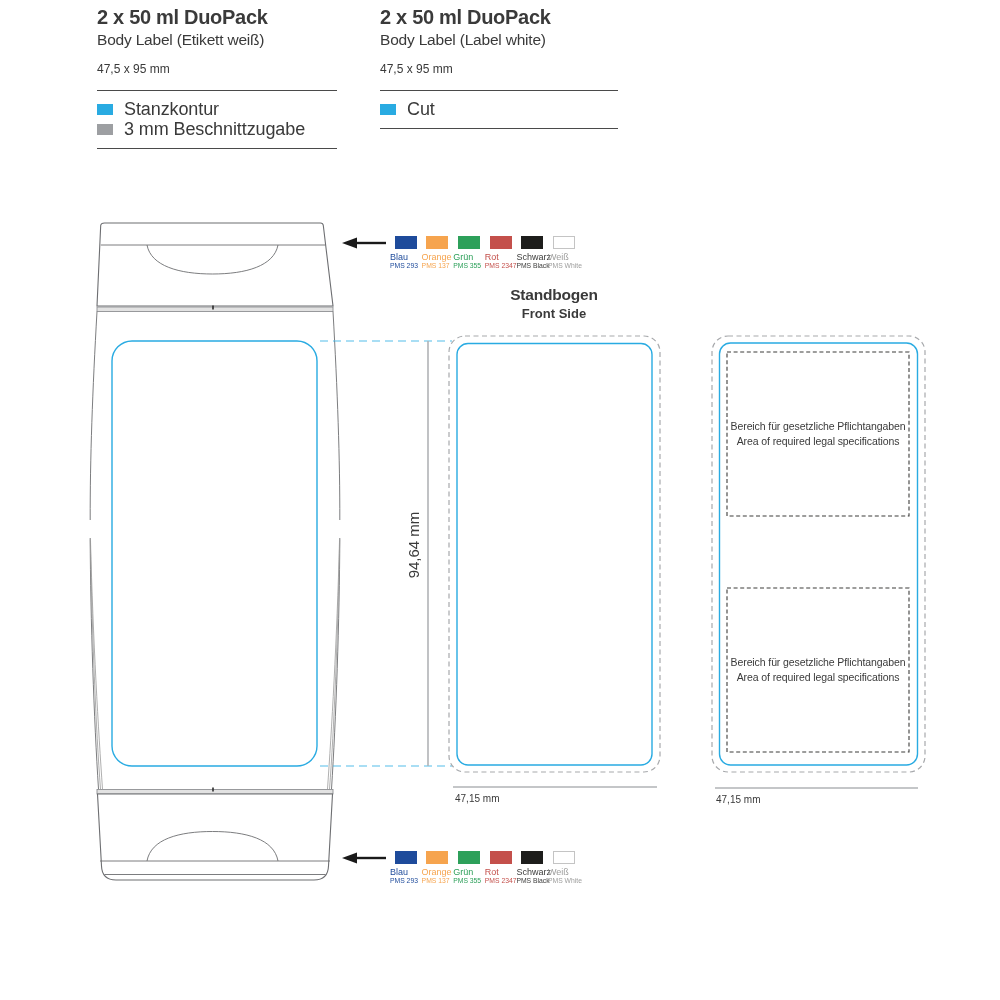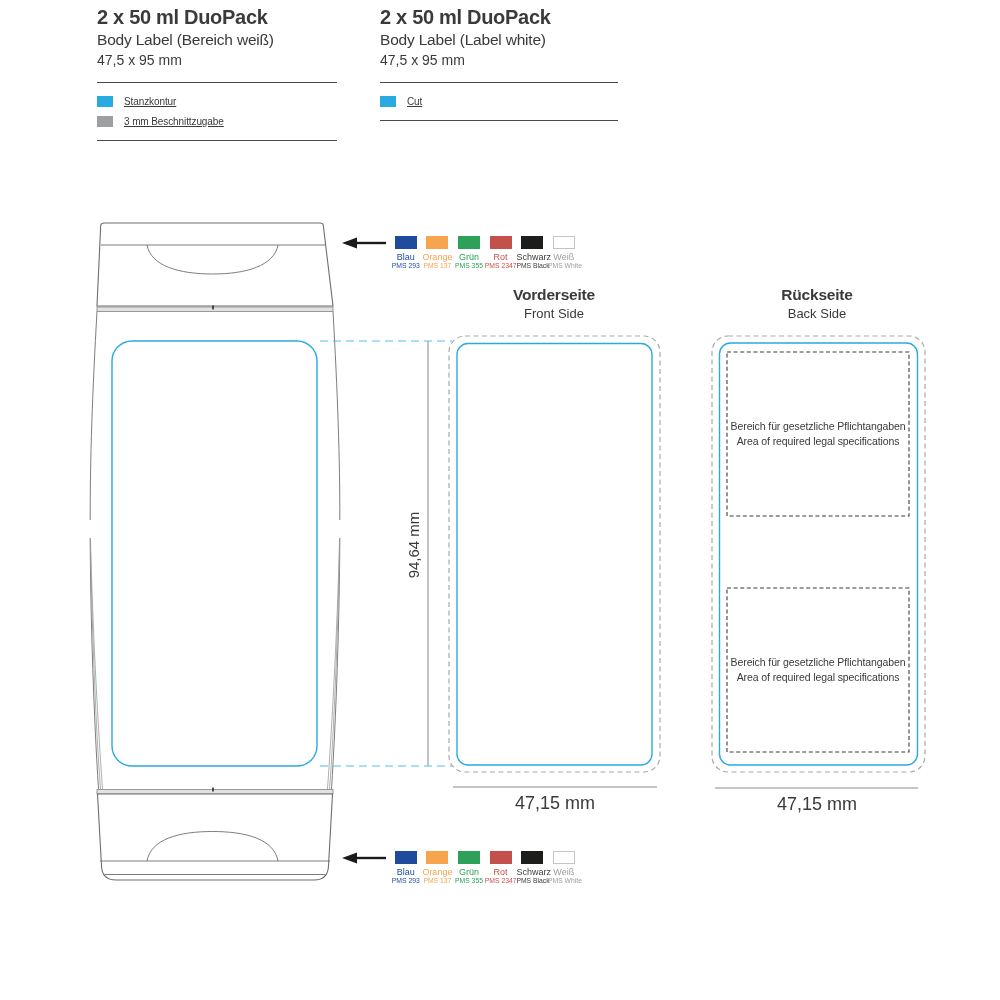--- a/index.html
+++ b/index.html
@@ -5,38 +5,38 @@
   html,body { margin:0; padding:0; background:#fff; }
   .canvas {
     position:relative; width:1000px; height:1000px; background:#fff;
     font-family:"Liberation Sans", sans-serif; color:var(--text,#3a3a3a);
     overflow:hidden;
   }
   
   .spec-block { position:absolute; top:6px; }
   .spec-title { font-size:20px; font-weight:bold; letter-spacing:-0.3px; line-height:1.1; }
   .spec-subtitle { font-size:15.5px; letter-spacing:-0.2px; margin-top:3px; }
-  .spec-dims { font-size:14px; margin-top:3px; }
+  .spec-dims { font-size:12px; margin-top:13px; }
   .spec-rule { border:none; border-top:1px solid #4a4a4a; margin:0; }
   .legend { padding:8px 0 9px 0; }
   .legend-row { display:flex; align-items:center; height:20px; }
   .legend-chip { width:16px; height:11px; margin-right:11px; flex:0 0 auto; }
-  .legend-label { font-size:10px; letter-spacing:-0.1px; white-space:nowrap;text-decoration:underline; }
+  .legend-label { font-size:18px; letter-spacing:-0.1px; white-space:nowrap; }
   
   .swatch-row { position:absolute; left:390px; display:flex; }
-  .swatch { width:31.6px; text-align:center; }
+  .swatch { width:31.6px; }
   .chip { width:22px; height:13px; margin:0 auto; }
   .chip-white { border:1px solid #c4c4c4; box-sizing:border-box; }
   .sw-name { font-size:9px; line-height:10px; margin-top:3px; white-space:nowrap; }
   .sw-pms { font-size:6.8px; line-height:8px; white-space:nowrap; }
   
   .panel-header { position:absolute; text-align:center; width:170px; }
   .panel-title { font-size:15.5px; font-weight:bold; letter-spacing:-0.2px; }
-  .panel-subtitle { font-size:13px; margin-top:2px; }
-  .dim-label { position:absolute; font-size:18px; text-align:center; white-space:nowrap; }
+  .panel-subtitle { font-size:13px; margin-top:2px;font-weight:bold; }
+  .dim-label { position:absolute; font-size:10px; text-align:left; white-space:nowrap; }
   .dim-label-v {
     position:absolute; font-size:15px; white-space:nowrap;
     transform:translate(-50%,-50%) rotate(-90deg);
   }
   .legal-box-text {
     position:absolute; display:flex; flex-direction:column; justify-content:center;
     text-align:center; font-size:10.5px; line-height:1.45; letter-spacing:-0.1px;
   }
   
   .footer { position:absolute; left:97px; top:955px; font-size:16px; line-height:1.36; letter-spacing:-0.2px; }
@@ -114,21 +114,21 @@
       <polygon points="342,243 357,237.5 357,248.5"></polygon>
     </g>
     <g class="arrow">
       <line x1="386" y1="858" x2="356" y2="858"></line>
       <polygon points="342,858 357,852.5 357,863.5"></polygon>
     </g>
   </svg>
 
   <div class="spec-block" style="left:97px; width:240px;">
     <div class="spec-title">2 x 50 ml DuoPack</div>
-    <div class="spec-subtitle">Body Label (Bereich weiß)</div>
+    <div class="spec-subtitle">Body Label (Etikett weiß)</div>
     <div class="spec-dims">47,5 x 95 mm</div>
     <hr class="spec-rule" style="margin-top:14px;">
     <div class="legend">
       <div class="legend-row">
         <span class="legend-chip" style="background-color: rgb(41, 171, 226);"></span>
         <span class="legend-label">Stanzkontur</span>
       </div>
       <div class="legend-row">
         <span class="legend-chip" style="background-color: rgb(157, 159, 162);"></span>
         <span class="legend-label">3 mm Beschnittzugabe</span>
@@ -211,26 +211,22 @@
       <div class="sw-pms" style="color: rgb(60, 60, 59);">PMS Black</div>
     </div>
     <div class="swatch">
       <div class="chip chip-white" style="background-color: rgb(255, 255, 255);"></div>
       <div class="sw-name" style="color: rgb(157, 157, 156);">Weiß</div>
       <div class="sw-pms" style="color: rgb(157, 157, 156);">PMS White</div>
     </div>
   </div>
 
   <div class="panel-header" style="left:469px; top:286px;">
-    <div class="panel-title">Vorderseite</div>
+    <div class="panel-title">Standbogen</div>
     <div class="panel-subtitle">Front Side</div>
-  </div>
-  <div class="panel-header" style="left:732px; top:286px;">
-    <div class="panel-title">Rückseite</div>
-    <div class="panel-subtitle">Back Side</div>
   </div>
 
   <div class="dim-label-v" style="left:413px; top:545px;">94,64 mm</div>
   <div class="dim-label" style="left:455px; top:793px; width:200px;">47,15 mm</div>
   <div class="dim-label" style="left:716px; top:794px; width:202px;">47,15 mm</div>
 
   <div class="legal-box-text" style="left:727px; top:352px; width:182px; height:164px;">
     <div>Bereich für gesetzliche Pflichtangaben</div>
     <div>Area of required legal specifications</div>
   </div>

